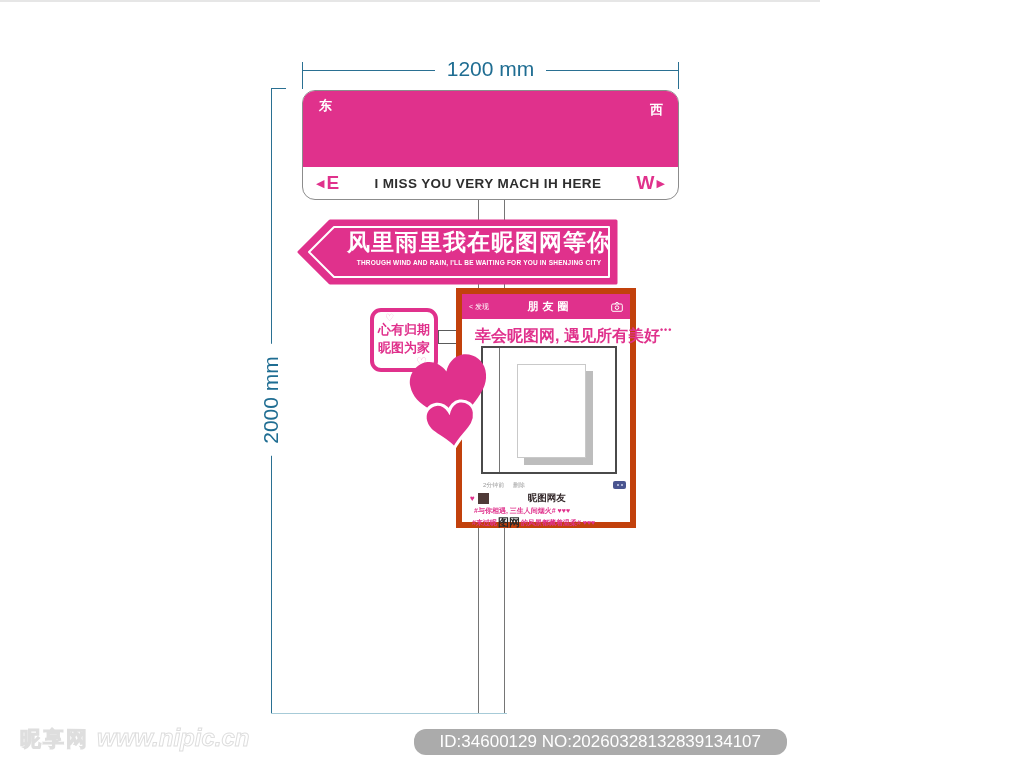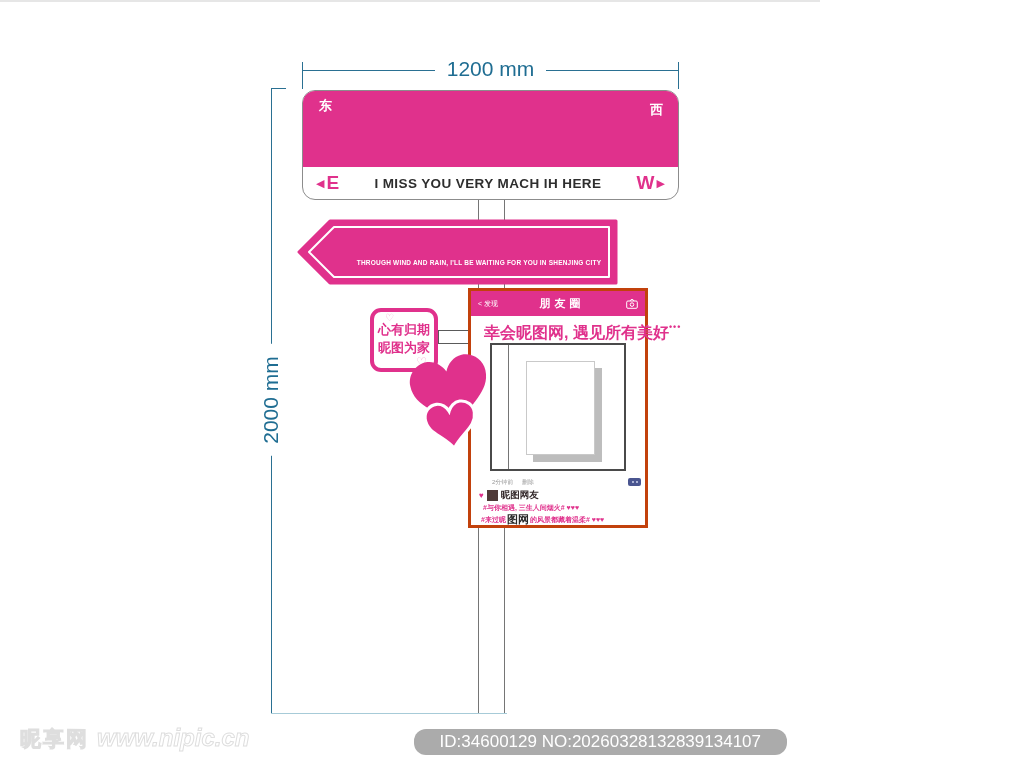--- a/index.html
+++ b/index.html
@@ -52,42 +52,42 @@
   .sq-sign{position:absolute;left:370px;top:308px;width:68px;height:64px;background:#fff;
            border:4px solid var(--pink);border-radius:11px;box-sizing:border-box;z-index:4;text-align:center;}
   .sq-heart-top{position:absolute;left:11px;top:0px;color:#f2aacd;font-size:10px;}
   .sq-text{margin-top:9px;color:var(--pink);font-weight:bold;font-size:13px;line-height:1.35;white-space:nowrap;}
   .sq-heart-bottom{position:absolute;right:7px;bottom:-1px;color:#f2aacd;font-size:12px;}
 
   
   .hearts{position:absolute;left:405px;top:350px;z-index:7;}
 
   
-  .card{position:absolute;left:468px;top:288px;width:180px;height:240px;background:#fff;
-        border:3px solid #c2410c;box-sizing:border-box;z-index:6;}
+  .card{position:absolute;left:456px;top:288px;width:180px;height:240px;background:#fff;
+        border:6px solid #c2410c;box-sizing:border-box;z-index:6;}
   .card-header{height:25px;background:var(--pink);color:#fff;display:flex;align-items:center;padding:0 7px;}
   .card-back{font-size:7px;white-space:nowrap;}
   .card-title{flex:1;text-align:center;font-size:11px;font-weight:bold;letter-spacing:4px;white-space:nowrap;}
   .card-caption-row{display:flex;justify-content:space-between;align-items:flex-start;padding:7px 9px 0 13px;}
   .card-caption{color:var(--pink);font-weight:bold;font-size:16px;white-space:nowrap;}
   .card-more{color:var(--pink);font-weight:bold;font-size:9px;letter-spacing:1px;line-height:1;}
   .cutout{position:absolute;left:19px;top:52px;width:136px;height:128px;border:2px solid #4a4a4a;box-sizing:border-box;}
   .cutout-pole{position:absolute;left:16px;top:0;bottom:0;width:1px;background:#757575;}
   .photo-shadow{position:absolute;left:62px;top:77px;width:69px;height:94px;background:#bdbdbd;}
   .photo{position:absolute;left:55px;top:70px;width:69px;height:94px;background:#fff;
          border:1px solid #c9c9c9;box-sizing:border-box;}
   .card-meta{position:absolute;left:21px;top:187px;font-size:6px;color:#9a9a9a;white-space:nowrap;}
   .card-meta .del{margin-left:7px;}
   .card-badge{position:absolute;right:4px;top:187px;width:13px;height:8px;background:#4a5590;border-radius:2px;
               display:flex;align-items:center;justify-content:center;gap:2px;}
   .card-badge i{width:2px;height:2px;border-radius:50%;background:#ccd2ec;}
   .card-user{position:absolute;left:8px;top:198px;display:flex;align-items:center;gap:3px;}
   .user-heart{color:var(--pink);font-size:8px;line-height:1;}
   .avatar{width:11px;height:11px;background:#4f3a38;}
-  .user-name{font-size:9.5px;font-weight:bold;color:#33282a;white-space:nowrap;}
+  .user-name{font-size:9.5px;font-weight:bold;color:#33282a;white-space:nowrap;margin-left:36px;}
   .card-comment1{position:absolute;left:12px;top:212px;font-size:7px;font-weight:bold;color:var(--pink);white-space:nowrap;}
   .card-comment2{position:absolute;left:10px;top:221px;font-size:7px;font-weight:bold;color:var(--pink);
                  white-space:nowrap;display:flex;align-items:center;}
   .card-comment2 .big{font-size:11px;color:#2a2a2a;margin:0 1px;}
 
   
   .wm{position:absolute;left:20px;top:724px;display:flex;align-items:baseline;gap:8px;
       color:#fff;-webkit-text-stroke:1px #dedede;font-weight:bold;}
   .wm-logo{font-size:21px;letter-spacing:2px;}
   .wm-url{font-size:24px;font-style:italic;}
@@ -131,20 +131,21 @@
           <span class="tri">▶</span>
         </span>
     </div>
   </div>
 
   <div class="arrow-sign">
     <svg width="326" height="68" viewBox="0 0 326 68">
       <polygon points="3,34 34,3 320,3 320,65 34,65" fill="#E0318C" stroke="#E0318C" stroke-width="3" stroke-linejoin="round"></polygon>
       <polygon points="13,34 38,9 313,9 313,59 38,59" fill="none" stroke="#ffffff" stroke-width="2" stroke-linejoin="round"></polygon>
     </svg>
+    <div class="arrow-title">风里雨里我在昵图网等你</div>
     <div class="arrow-sub">THROUGH WIND AND RAIN, I'LL BE WAITING FOR YOU IN SHENJING CITY</div>
   </div>
 
   <div class="connector"></div>
   <div class="sq-sign">
     <span class="sq-heart-top">♡</span>
     <div class="sq-text">
       <div>心有归期</div>
       <div>昵图为家</div>
     </div>

